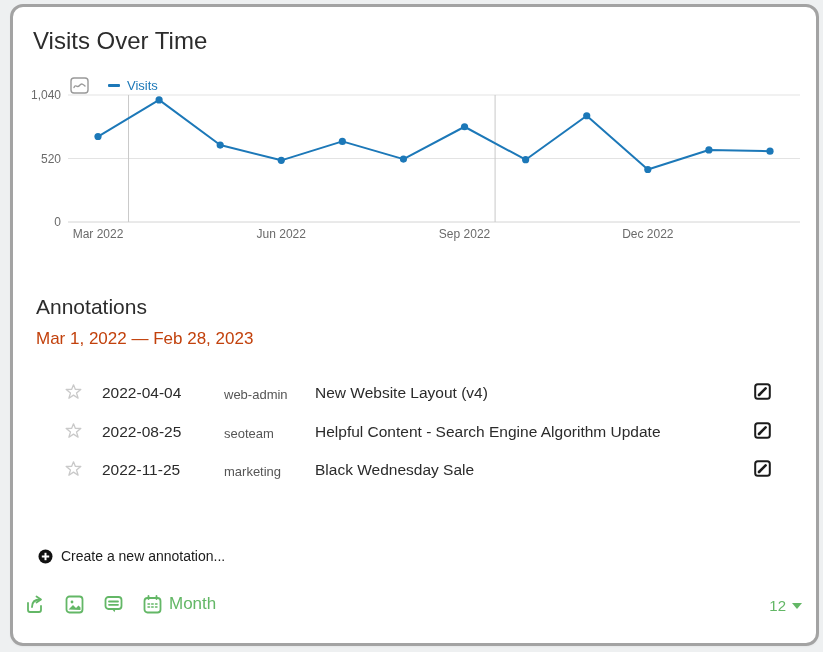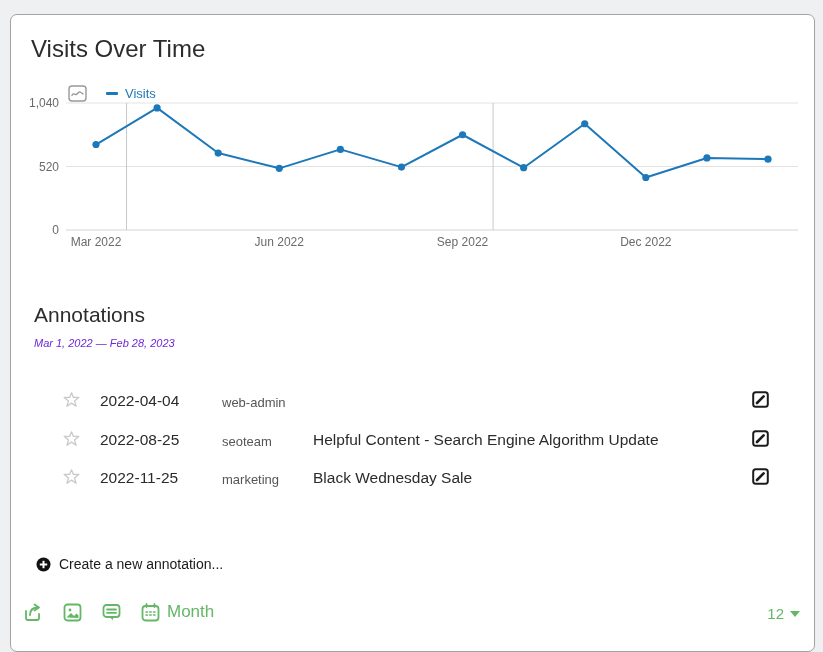--- a/index.html
+++ b/index.html
@@ -3,22 +3,22 @@
 <meta charset="utf-8">
 <style>
   html,body{margin:0;padding:0;}
   body{
     width:823px;height:652px;overflow:hidden;
     background:#eef0f1;
     font-family:"Liberation Sans", sans-serif;
     -webkit-font-smoothing:antialiased;
   }
   .card{
-    position:absolute;left:10px;top:14px;width:803px;height:636px;
-    background:#ffffff;border:1px solid #a3a3a3;border-radius:7px;
+    position:absolute;left:10px;top:4px;width:803px;height:636px;
+    background:#ffffff;border:3px solid #a3a3a3;border-radius:13px;
     box-shadow:0 1px 2px rgba(0,0,0,.04);
   }
   .page-title{
     position:absolute;left:20px;top:18px;
     font-size:24px;line-height:32px;font-weight:500;color:#2c2c2c;
   }
   .chart-header{
     position:absolute;left:57px;top:69px;height:18px;
     display:flex;align-items:center;gap:19px;
   }
@@ -26,21 +26,21 @@
   .legend{display:flex;align-items:center;gap:7px;justify-content:space-between;}
   .legend-dash{width:12px;height:3px;border-radius:1px;}
   .legend-label{font-size:13px;font-weight:500;}
   svg.chart{position:absolute;left:0;top:78px;}
   .annot-heading{
     position:absolute;left:23px;top:288px;
     font-size:21px;font-weight:500;color:#2c2c2c;
   }
   .annot-range{
     position:absolute;left:23px;top:322px;
-    font-size:11px;font-style:italic;color:#6d28d9;
+    font-size:17px;color:#c2410c;
   }
   .annot-rows{position:absolute;left:0;top:371px;width:100%;}
   .annot-row{position:relative;height:38.7px;width:100%;margin-left:24px;}
   .a-star{position:absolute;left:28px;top:6px;cursor:pointer;}
   .a-date{position:absolute;left:65px;top:6px;font-size:15.5px;color:#2b2b2b;}
   .a-user{position:absolute;left:187px;top:9px;font-size:13px;color:#555555;}
   .a-text{position:absolute;left:278px;top:6px;font-size:15.5px;color:#2b2b2b;}
   .a-edit{position:absolute;left:717px;top:5px;cursor:pointer;}
   .create-row{
     position:absolute;left:25px;top:541px;
@@ -116,20 +116,21 @@
 
   <div class="annot-rows" id="annot-rows">
     <div class="annot-row">
       <span class="a-star">
         <svg width="17" height="16" viewBox="0 0 16 16">
           <polygon points="8,0.8 9.9,5.4 15.3,5.5 11,8.9 12.6,14.2 8,11.1 3.4,14.2 5,8.9 0.7,5.5 6.1,5.4" fill="none" stroke="#c9c9c9" stroke-width="1.3" stroke-linejoin="round"></polygon>
         </svg>
       </span>
       <span class="a-date">2022-04-04</span>
       <span class="a-user">web-admin</span>
+      <span class="a-text">New Website Layout (v4)</span>
       <span class="a-edit">
         <svg width="17" height="17" viewBox="0 0 17 17">
           <rect x="1.2" y="1.2" width="14.6" height="14.6" rx="2.6" fill="none" stroke="#1c1c1c" stroke-width="2"></rect>
           <line x1="4.6" y1="12.4" x2="11.8" y2="5.2" stroke="#ffffff" stroke-width="5.5"></line>
           <line x1="5" y1="12" x2="11.6" y2="5.4" stroke="#1c1c1c" stroke-width="2.6" stroke-linecap="round"></line>
           <path d="M4.4 12.6 l2.1 -0.4 -1.7 -1.7 z" fill="#1c1c1c"></path>
         </svg>
       </span>
     </div>
 

